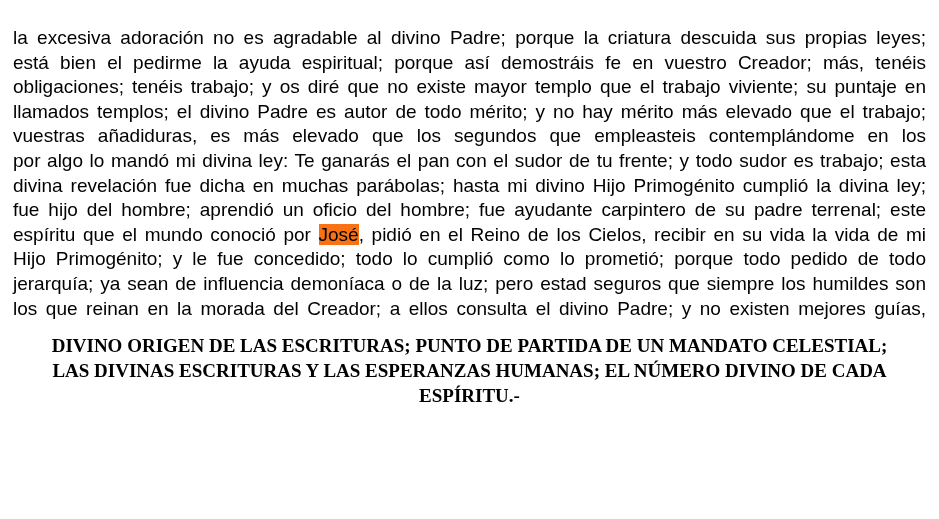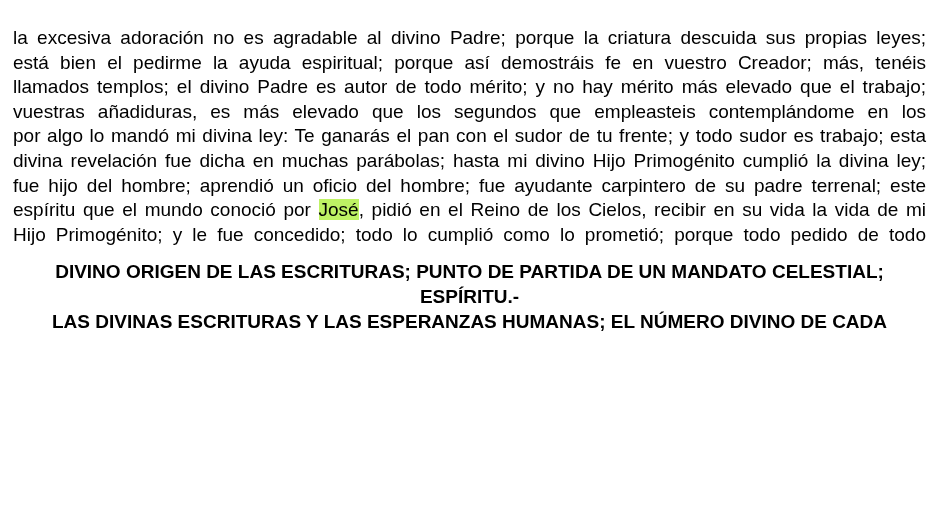--- a/index.html
+++ b/index.html
@@ -35,38 +35,42 @@
   }
   .section-heading {
     margin-top: 12px;
     text-align: center;
   }
   .heading-line {
     font-size: 19px;
     line-height: 25px;
     font-weight: 700;
     text-align: center;
+    font-family: Liberation Serif, serif;
   }
 </style>
 </head>
 <body>
 
 <div class="page">
 
   <div class="body-text">
     <div class="text-line">la excesiva adoración no es agradable al divino Padre; porque la criatura descuida sus propias leyes;</div>
     <div class="text-line">está bien el pedirme la ayuda espiritual; porque así demostráis fe en vuestro Creador; más, tenéis</div>
+    <div class="text-line">obligaciones; tenéis trabajo; y os diré que no existe mayor templo que el trabajo viviente; su puntaje en</div>
     <div class="text-line">llamados templos; el divino Padre es autor de todo mérito; y no hay mérito más elevado que el trabajo;</div>
     <div class="text-line">vuestras añadiduras, es más elevado que los segundos que empleasteis contemplándome en los</div>
     <div class="text-line">por algo lo mandó mi divina ley: Te ganarás el pan con el sudor de tu frente; y todo sudor es trabajo; esta</div>
     <div class="text-line">divina revelación fue dicha en muchas parábolas; hasta mi divino Hijo Primogénito cumplió la divina ley;</div>
     <div class="text-line">fue hijo del hombre; aprendió un oficio del hombre; fue ayudante carpintero de su padre terrenal; este</div>
-    <div class="text-line"><span>espíritu que el mundo conoció por </span><span class="hl" style="background: #bef264;">José</span><span>, pidió en el Reino de los Cielos, recibir en su vida la vida de mi</span></div>
+    <div class="text-line"><span>espíritu que el mundo conoció por </span><span class="hl" style="background: #f97316;">José</span><span>, pidió en el Reino de los Cielos, recibir en su vida la vida de mi</span></div>
     <div class="text-line">Hijo Primogénito; y le fue concedido; todo lo cumplió como lo prometió; porque todo pedido de todo</div>
+    <div class="text-line">jerarquía; ya sean de influencia demoníaca o de la luz; pero estad seguros que siempre los humildes son</div>
+    <div class="text-line">los que reinan en la morada del Creador; a ellos consulta el divino Padre; y no existen mejores guías,</div>
   </div>
 
   <div class="section-heading">
     <div class="heading-line">DIVINO ORIGEN DE LAS ESCRITURAS; PUNTO DE PARTIDA DE UN MANDATO CELESTIAL;</div>
+    <div class="heading-line">LAS DIVINAS ESCRITURAS Y LAS ESPERANZAS HUMANAS; EL NÚMERO DIVINO DE CADA</div>
     <div class="heading-line">ESPÍRITU.-</div>
-    <div class="heading-line">LAS DIVINAS ESCRITURAS Y LAS ESPERANZAS HUMANAS; EL NÚMERO DIVINO DE CADA</div>
   </div>
 
 </div>
 
 </body></html>

